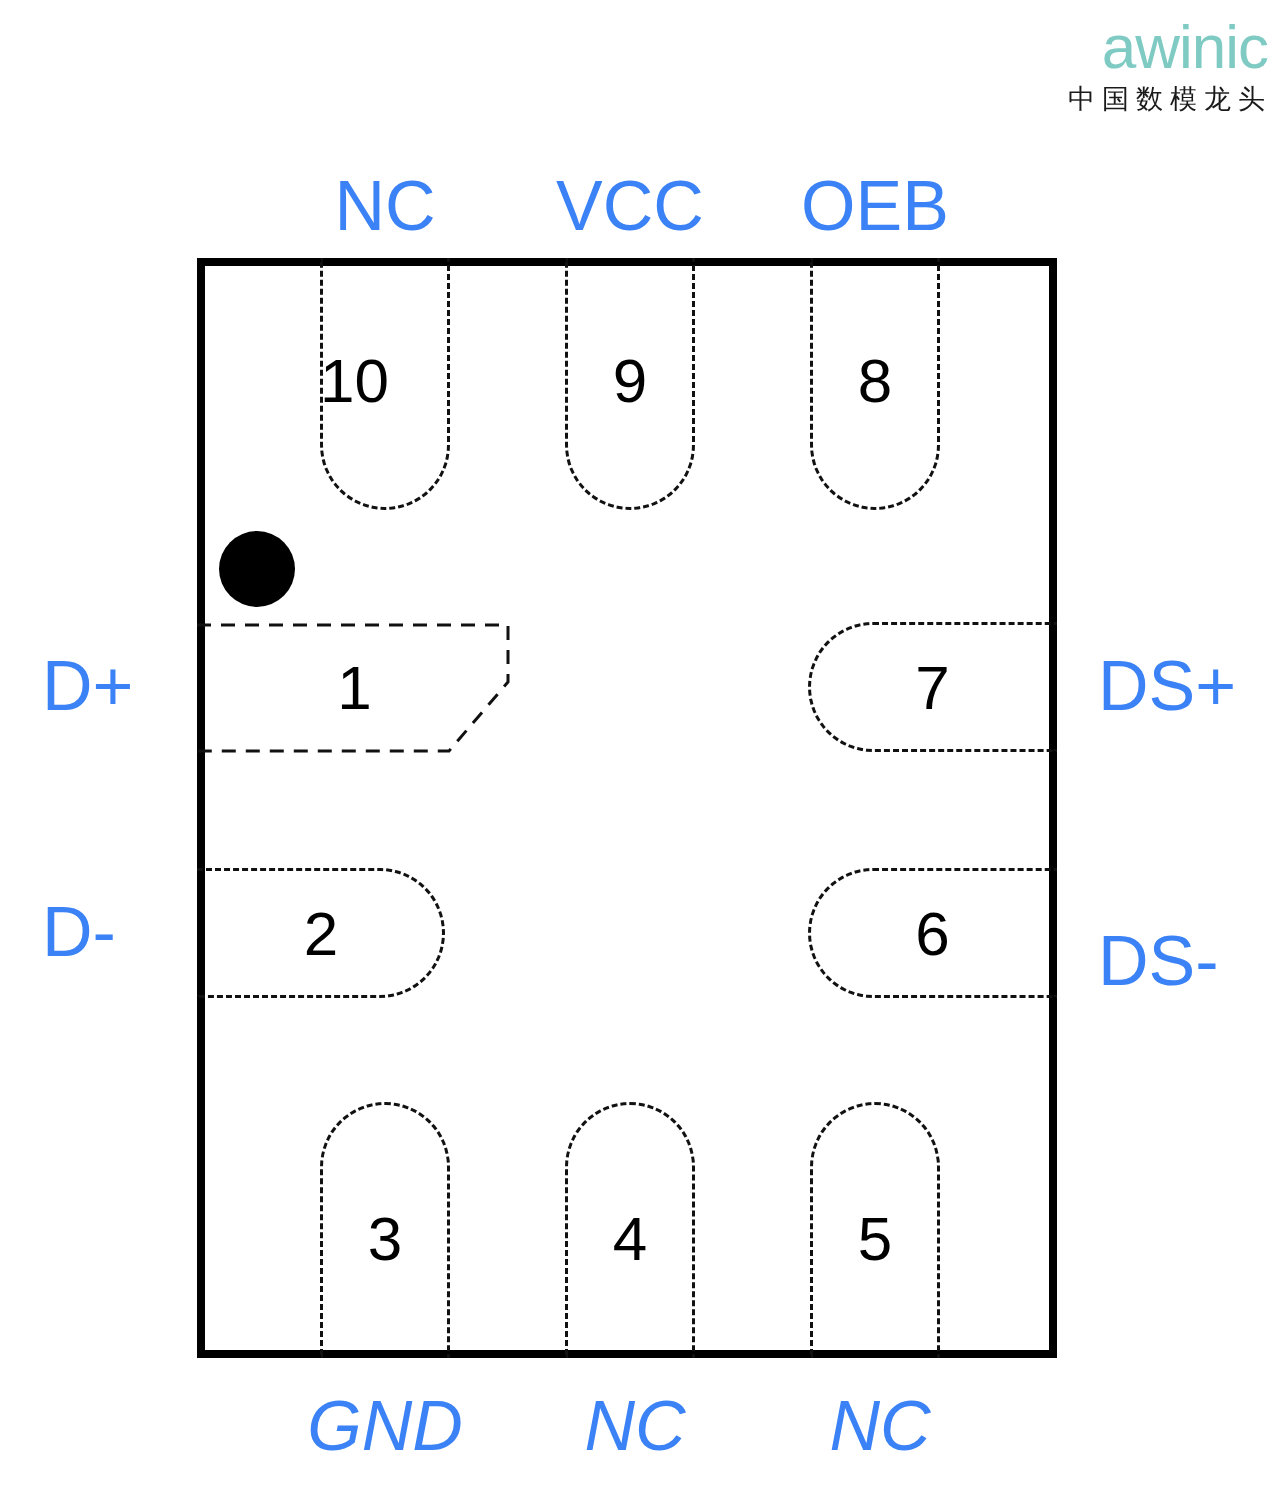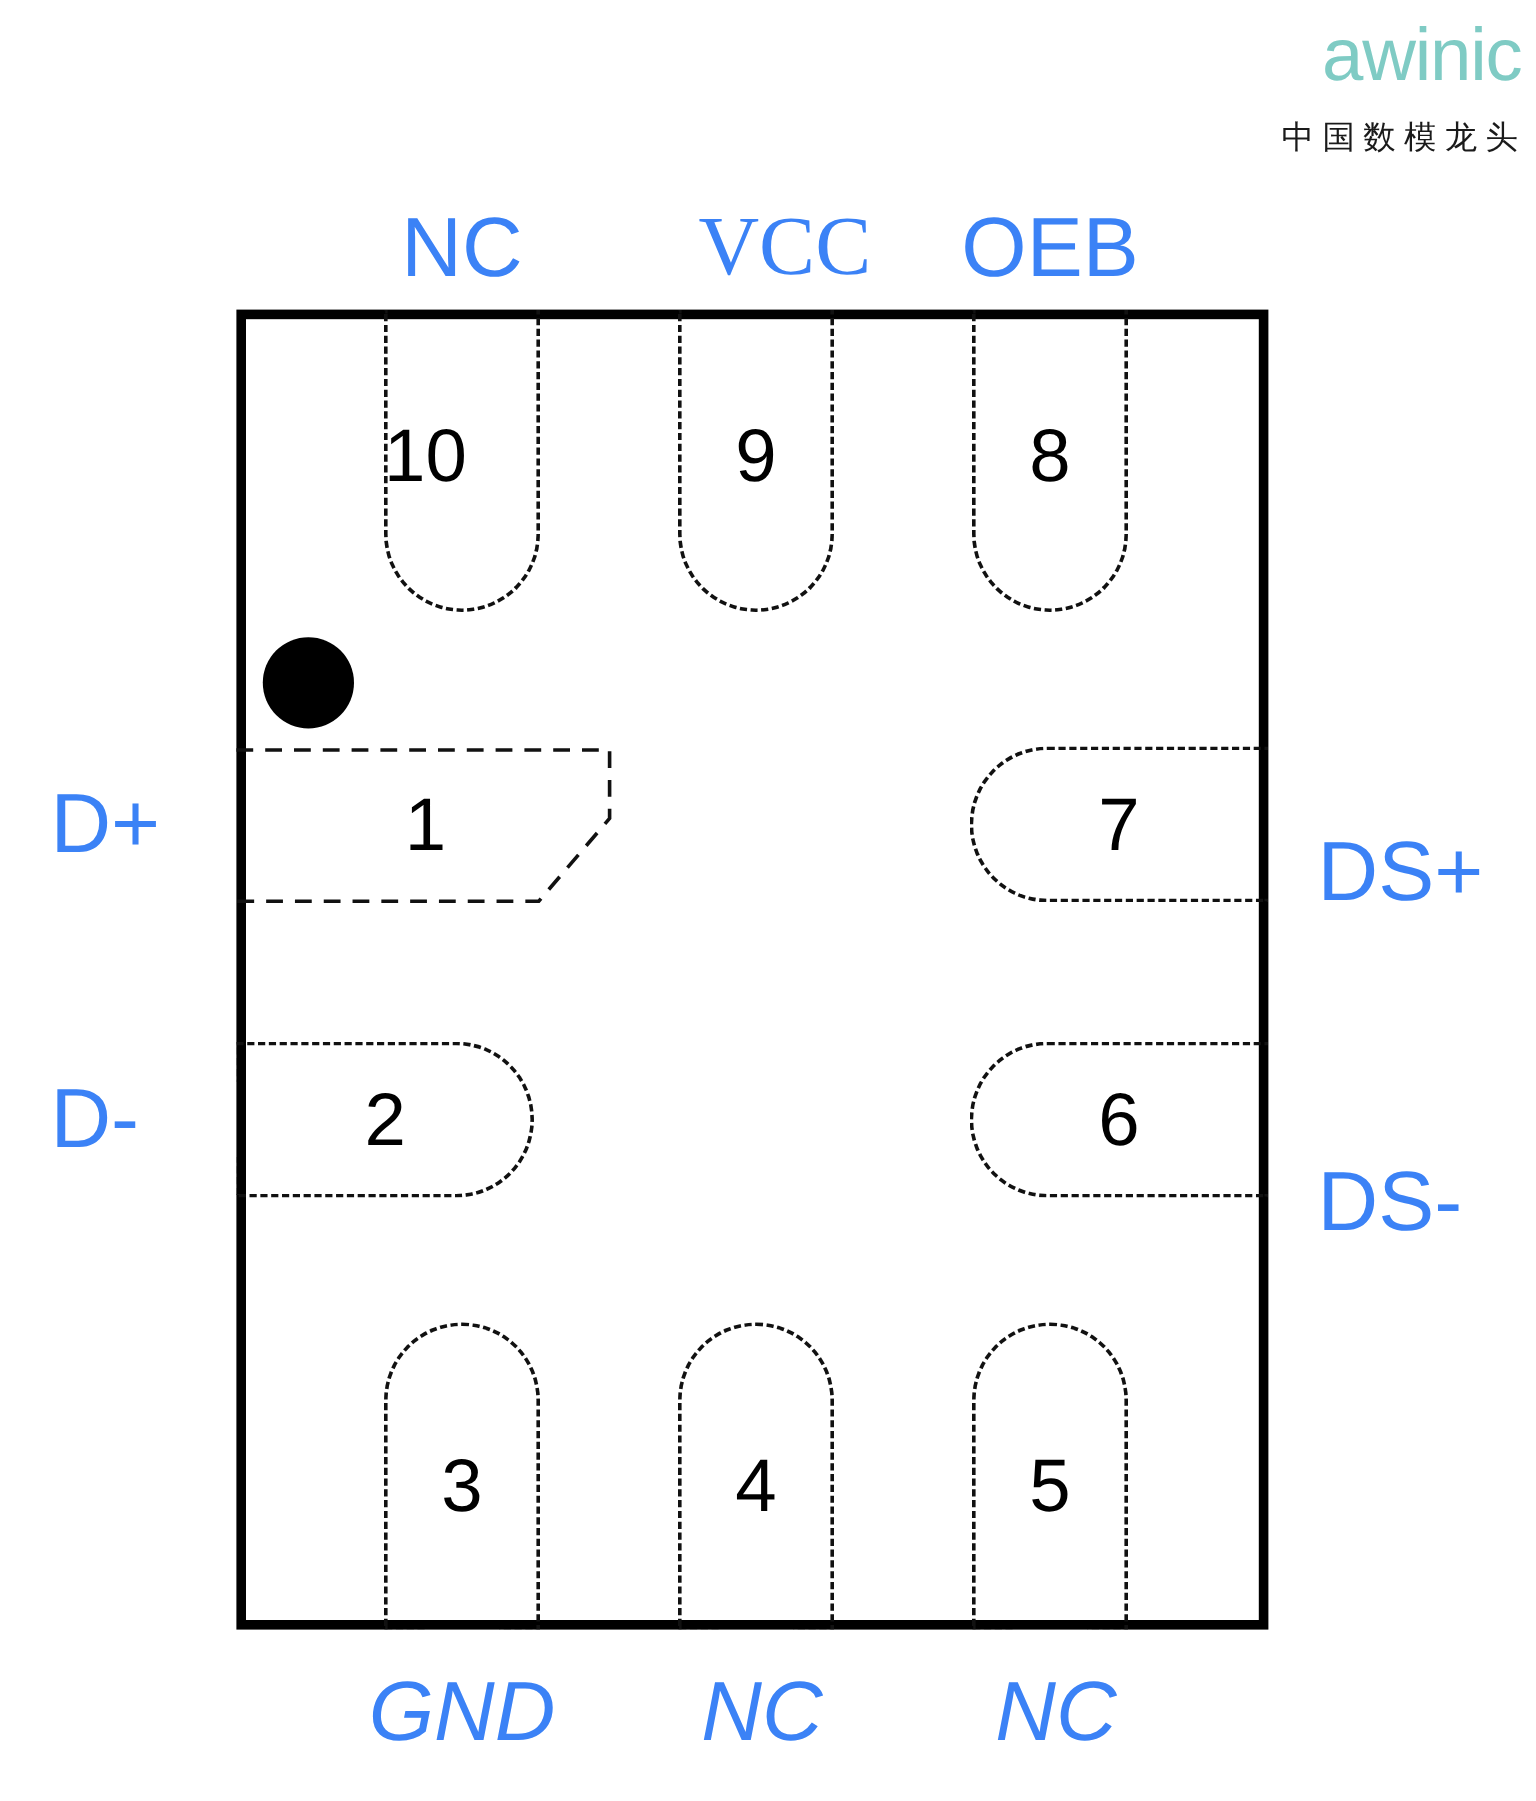--- a/index.html
+++ b/index.html
@@ -37,21 +37,21 @@
   }
   .brand-tagline {
     display: block;
     font-family: "DejaVu Sans", sans-serif;
     font-size: 27px;
     line-height: 34px;
     letter-spacing: 7px;
     color: #1a1a1a;
     text-align: right;
     padding-right: 0px;
-    margin-top: 20px;
+    margin-top: 4px;
   }
 
   
   .diagram {
     position: absolute;
     left: 0;
     top: 0;
     width: 1280px;
     height: 1501px;
   }
@@ -135,21 +135,21 @@
     position: absolute;
     font-family: "Liberation Sans", sans-serif;
     font-size: 70px;
     line-height: 72px;
     color: #3b82f6;
     white-space: nowrap;
   }
   .pin-label.top   { text-align: center; }
   .pin-label.bottom{ text-align: center; font-style: italic; }
   .pin-label.left  { text-align: left;  }
-  .pin-label.right { text-align: left; margin-top: 40px;  }
+  .pin-label.right { text-align: left;  }
 </style>
 </head>
 <body>
 
 <div class="brand">
   <span class="brand-wordmark">awinic</span>
   <span class="brand-tagline">中国数模龙头</span>
 </div>
 
 <div class="diagram">
@@ -186,21 +186,21 @@
   <div class="pad pad-left" style="left:197px; top:868px; width:248px;"></div>
   <div class="pad-num" style="left:197px; top:903px; width:248px; text-align:center;">2</div>
 
   <div class="pad pad-right" style="left:808px; top:622px; width:249px;"></div>
   <div class="pad-num" style="left:808px; top:657px; width:249px; text-align:center;">7</div>
 
   <div class="pad pad-right" style="left:808px; top:868px; width:249px;"></div>
   <div class="pad-num" style="left:808px; top:903px; width:249px; text-align:center;">6</div>
 
   <div class="pin-label top" style="left:305px; top:170px; width:160px;">NC</div>
-  <div class="pin-label top" style="left:574px; top:170px; width:160px;font-family:Liberation Serif, serif;">VCC</div>
+  <div class="pin-label top" style="left:550px; top:170px; width:160px;">VCC</div>
   <div class="pin-label top" style="left:795px; top:170px; width:160px;">OEB</div>
 
   <div class="pin-label bottom" style="left:295px; top:1390px; width:180px;">GND</div>
   <div class="pin-label bottom" style="left:555px; top:1390px; width:160px;">NC</div>
   <div class="pin-label bottom" style="left:800px; top:1390px; width:160px;">NC</div>
 
   <div class="pin-label left" style="left:42px; top:650px;">D+</div>
   <div class="pin-label left" style="left:42px; top:896px;">D-</div>
 
   <div class="pin-label right" style="left:1098px; top:650px;">DS+</div>

